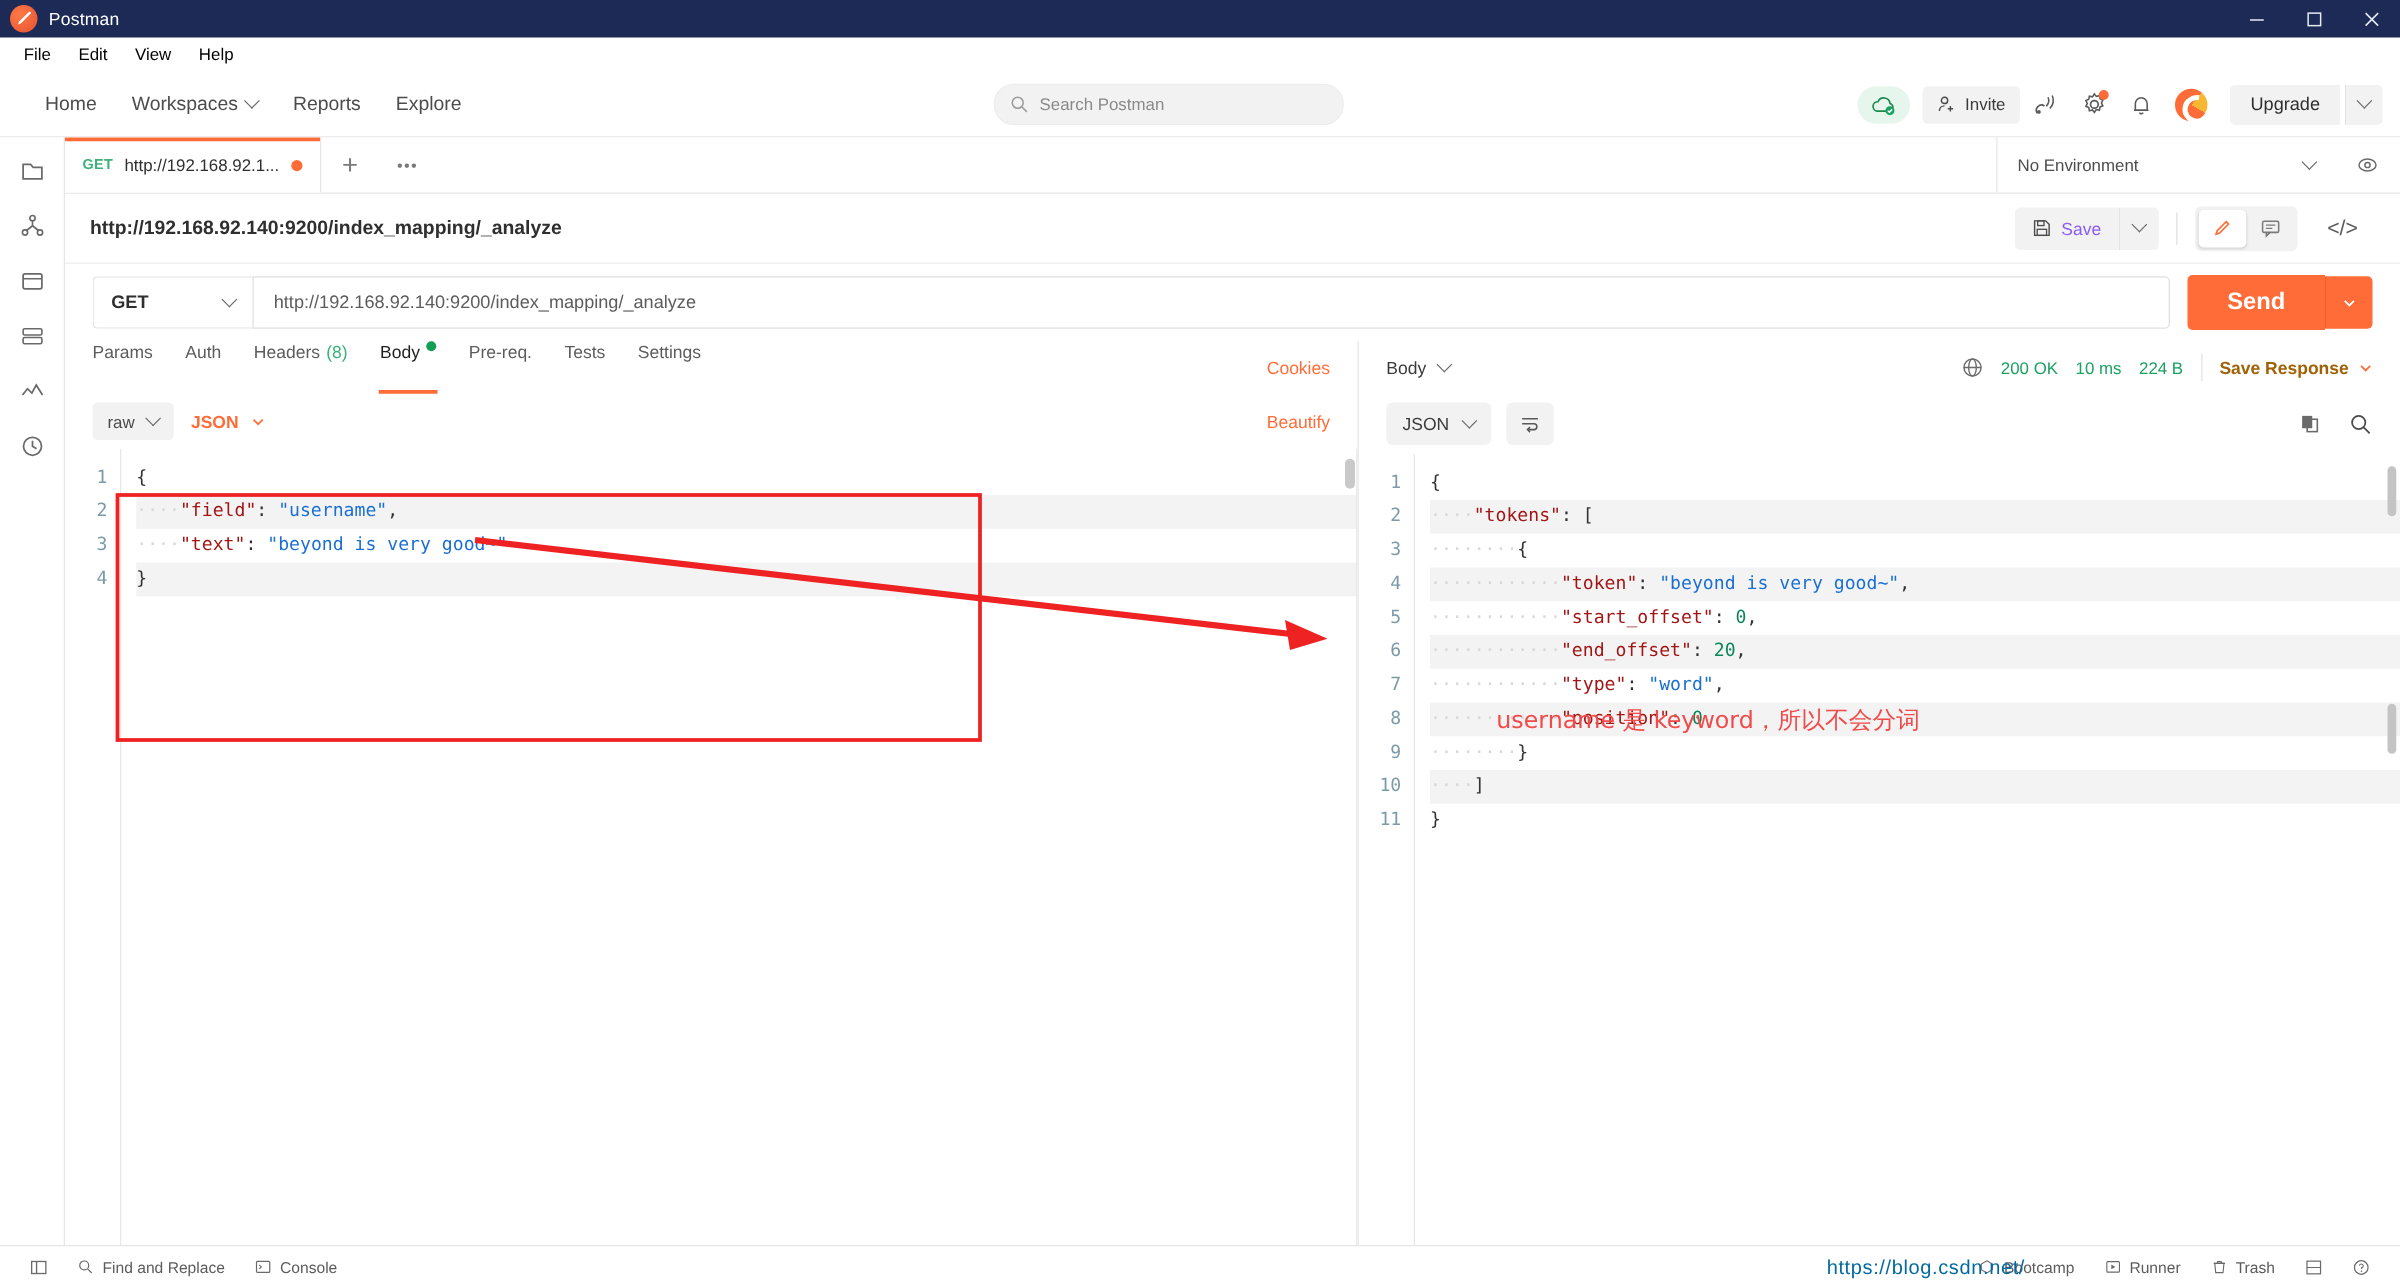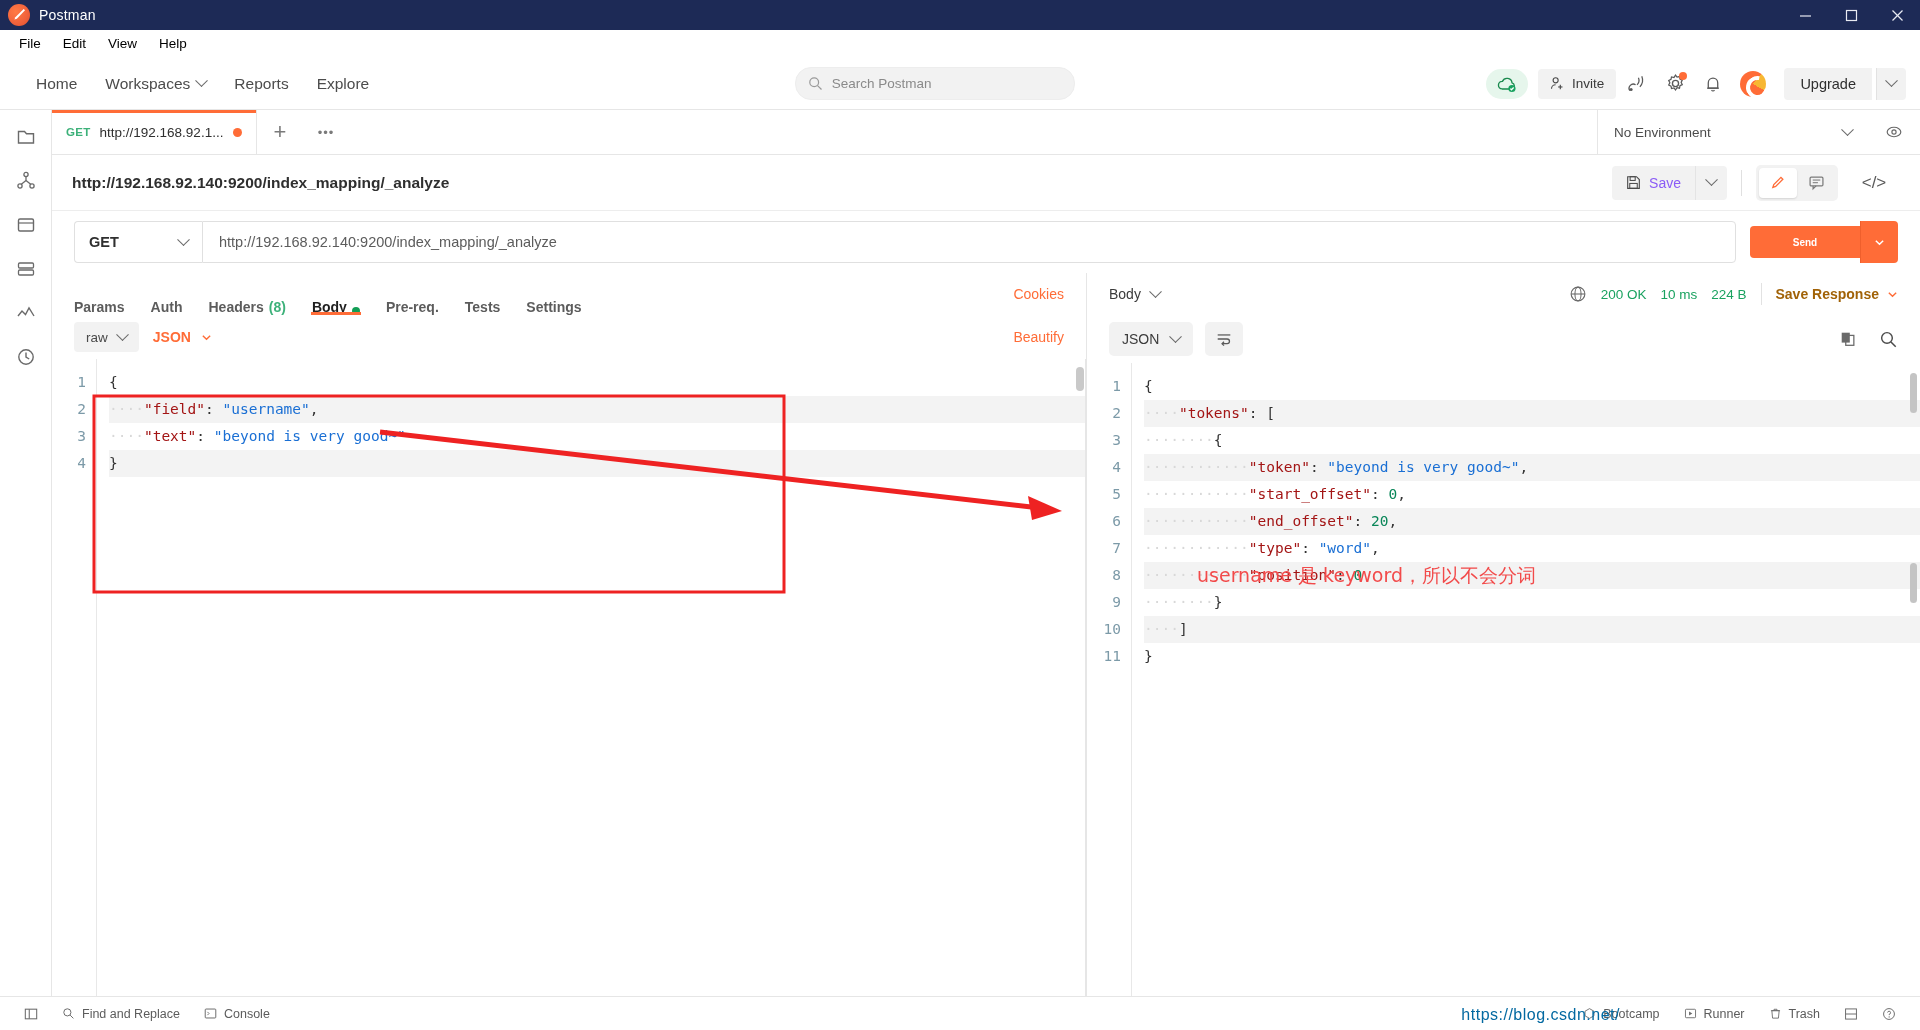--- a/index.html
+++ b/index.html
@@ -103,35 +103,35 @@
   .code-btn { width: 52px; display: flex; align-items: center; justify-content: center;
     color: #5a5a5a; font-size: 17px; margin-left: 10px; }
 
   
   .urlrow { height: 62px; flex: 0 0 62px; display: flex; align-items: center; padding: 0 22px; gap: 0; }
   .method-sel { width: 128px; height: 42px; border: 1px solid #e0e0e0; border-right: none;
     border-radius: 4px 0 0 4px; display: flex; align-items: center; justify-content: space-between;
     padding: 0 14px; font-size: 14.5px; color: #2f2f2f; font-weight: bold; }
   .url-input { flex: 1; height: 42px; border: 1px solid #e0e0e0; border-radius: 0 4px 4px 0;
     display: flex; align-items: center; padding: 0 16px; font-size: 14.5px; color: #5c5c5c; }
-  .send-btn { width: 110px; height: 32px; background: #ff6c37; color: #fff; border-radius: 4px 0 0 4px;
-    display: flex; align-items: center; justify-content: center; font-size: 10px; font-weight: bold;
+  .send-btn { width: 110px; height: 44px; background: #ff6c37; color: #fff; border-radius: 4px 0 0 4px;
+    display: flex; align-items: center; justify-content: center; font-size: 19px; font-weight: bold;
     margin-left: 14px; }
   .send-caret { width: 38px; height: 42px; background: #ff6c37; color: #fff; border-radius: 0 4px 4px 0;
     display: flex; align-items: center; justify-content: center; border-left: 1px solid #ef5f2c; }
 
   
   .panes { flex: 1; display: flex; min-height: 0; }
   .pane-left { width: 1035px; flex: 0 0 1035px; display: flex; flex-direction: column;
     border-right: 1px solid #e6e6e6; min-height: 0; }
   .pane-right { flex: 1; display: flex; flex-direction: column; min-height: 0; position: relative; }
 
   .reqtabs { height: 42px; flex: 0 0 42px; display: flex; align-items: center; padding: 0 22px; gap: 0; }
   .rt { font-size: 14px; color: #5c5c5c; padding: 0 13px; height: 42px; display: flex;
-    align-items: flex-end; gap: 5px; position: relative; font-weight: bold; }
+    align-items: flex-start; gap: 5px; position: relative; }
   .rt:first-child { padding-left: 0; }
   .rt.active { color: #1f1f1f; }
   .rt.active::after { content:""; position:absolute; left:12px; right:12px; bottom:0; height:3px; background:#ff6c37; }
   .rt .count { color: #3cb179; }
   .rt .greendot { width: 8px; height: 8px; border-radius: 50%; background: #119e55; }
   .cookies { margin-left: auto; font-size: 14px; color: #ff6c37; }
 
   .bodybar { height: 44px; flex: 0 0 44px; display: flex; align-items: center; padding: 0 22px; gap: 14px; }
   .mini-sel { height: 30px; background: #f2f2f2; border-radius: 4px; display: flex; align-items: center;
     gap: 10px; padding: 0 12px; font-size: 13.5px; color: #4a4a4a; }

